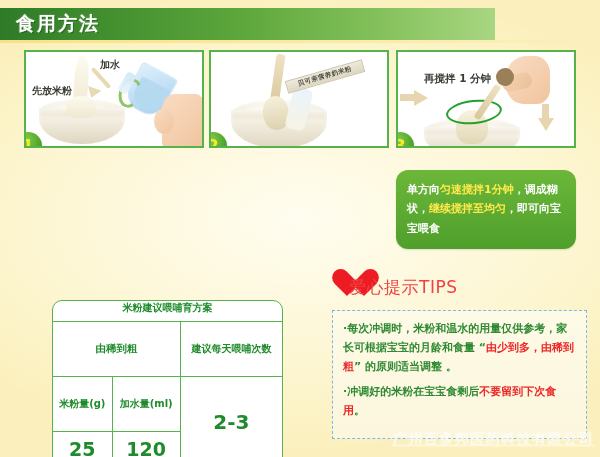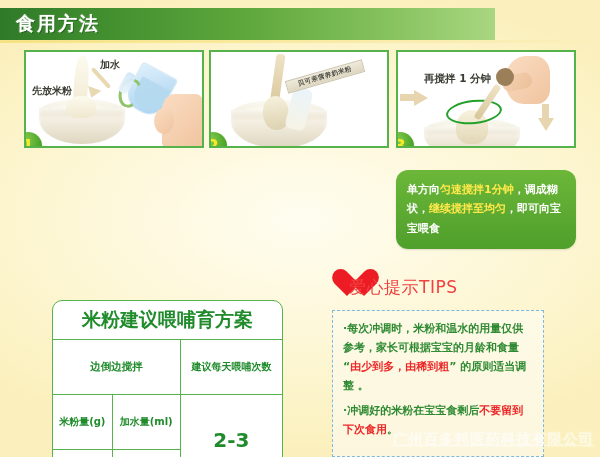--- a/index.html
+++ b/index.html
@@ -87,21 +87,21 @@
   .table-card {
     position:absolute; left:52px; top:300px; width:231px;
     background:#ffffff; border:1.6px solid #56b24a; border-radius:10px;
     overflow:hidden;
   }
   .tbl { width:100%; border-collapse:collapse; }
   .tbl td {
     border:1.2px solid #56b24a; color:#1f8b2b; text-align:center;
     font-weight:bold;
   }
-  .tbl .t-title { font-size:19px; padding:6px 0 6px; border-top:none;
+  .tbl .t-title { font-size:10px; padding:0 0 6px; border-top:none;
     border-left:none; border-right:none;font-family:Liberation Serif, serif; }
   .tbl .t-sub { font-size:10.5px; padding:5px 0; }
   .tbl .t-sub2 { font-size:10px; padding:20px 0; }
   .tbl .t-val { font-size:19px; padding:6px 0 8px; }
   .tbl .t-big { font-size:20px; }
   .tbl td.no-l { border-left:none; }
   .tbl td.no-r { border-right:none; }
   .tbl tr:last-child td { border-bottom:none; }
 
   
@@ -116,21 +116,21 @@
     background:#ed1c24; border-radius:17px 17px 0 0;
   }
   .heart:before { left:15px; transform:rotate(-45deg); transform-origin:0 100%; }
   .heart:after  { left:15px; transform:rotate(45deg);  transform-origin:100% 100%; }
   .tips-title {
     position:absolute; left:17px; top:4px;
     font-size:17px; font-weight:normal; color:#f04040; white-space:nowrap;
     letter-spacing:.5px;
   }
   .tips-box {
-    position:absolute; left:332px; top:310px; width:212px;
+    position:absolute; left:332px; top:310px; width:255px;
     border:1.4px dashed #7fb8e0;
     background:linear-gradient(to bottom,#fdfae6,#fcf6dd);
     padding:9px 9px 9px 10px;
   }
   .tip {
     color:#2f8a33; font-size:11px; line-height:1.72; font-weight:bold;
     margin-bottom:6px;
   }
   .tip:last-child { margin-bottom:8px; }
   .tip .hl-r { color:#ec2727; }
@@ -283,21 +283,21 @@
     </div>
   </div>
 
   <div class="table-card">
     <table class="tbl">
       <tbody>
           <tr>
         <td class="t-title no-l no-r" colspan="3">米粉建议喂哺育方案</td>
       </tr>
       <tr>
-        <td class="t-sub no-l" colspan="2">边倒边搅拌</td>
+        <td class="t-sub no-l" colspan="2">由稀到粗</td>
         <td class="t-sub2 no-r" rowspan="1">建议每天喂哺次数</td>
       </tr>
       <tr>
         <td class="t-sub2 no-l">米粉量(g)</td>
         <td class="t-sub2">加水量(ml)</td>
         <td class="t-big no-r" rowspan="2">2-3</td>
       </tr>
       <tr>
         <td class="t-val no-l">25</td>
         <td class="t-val">120</td>

